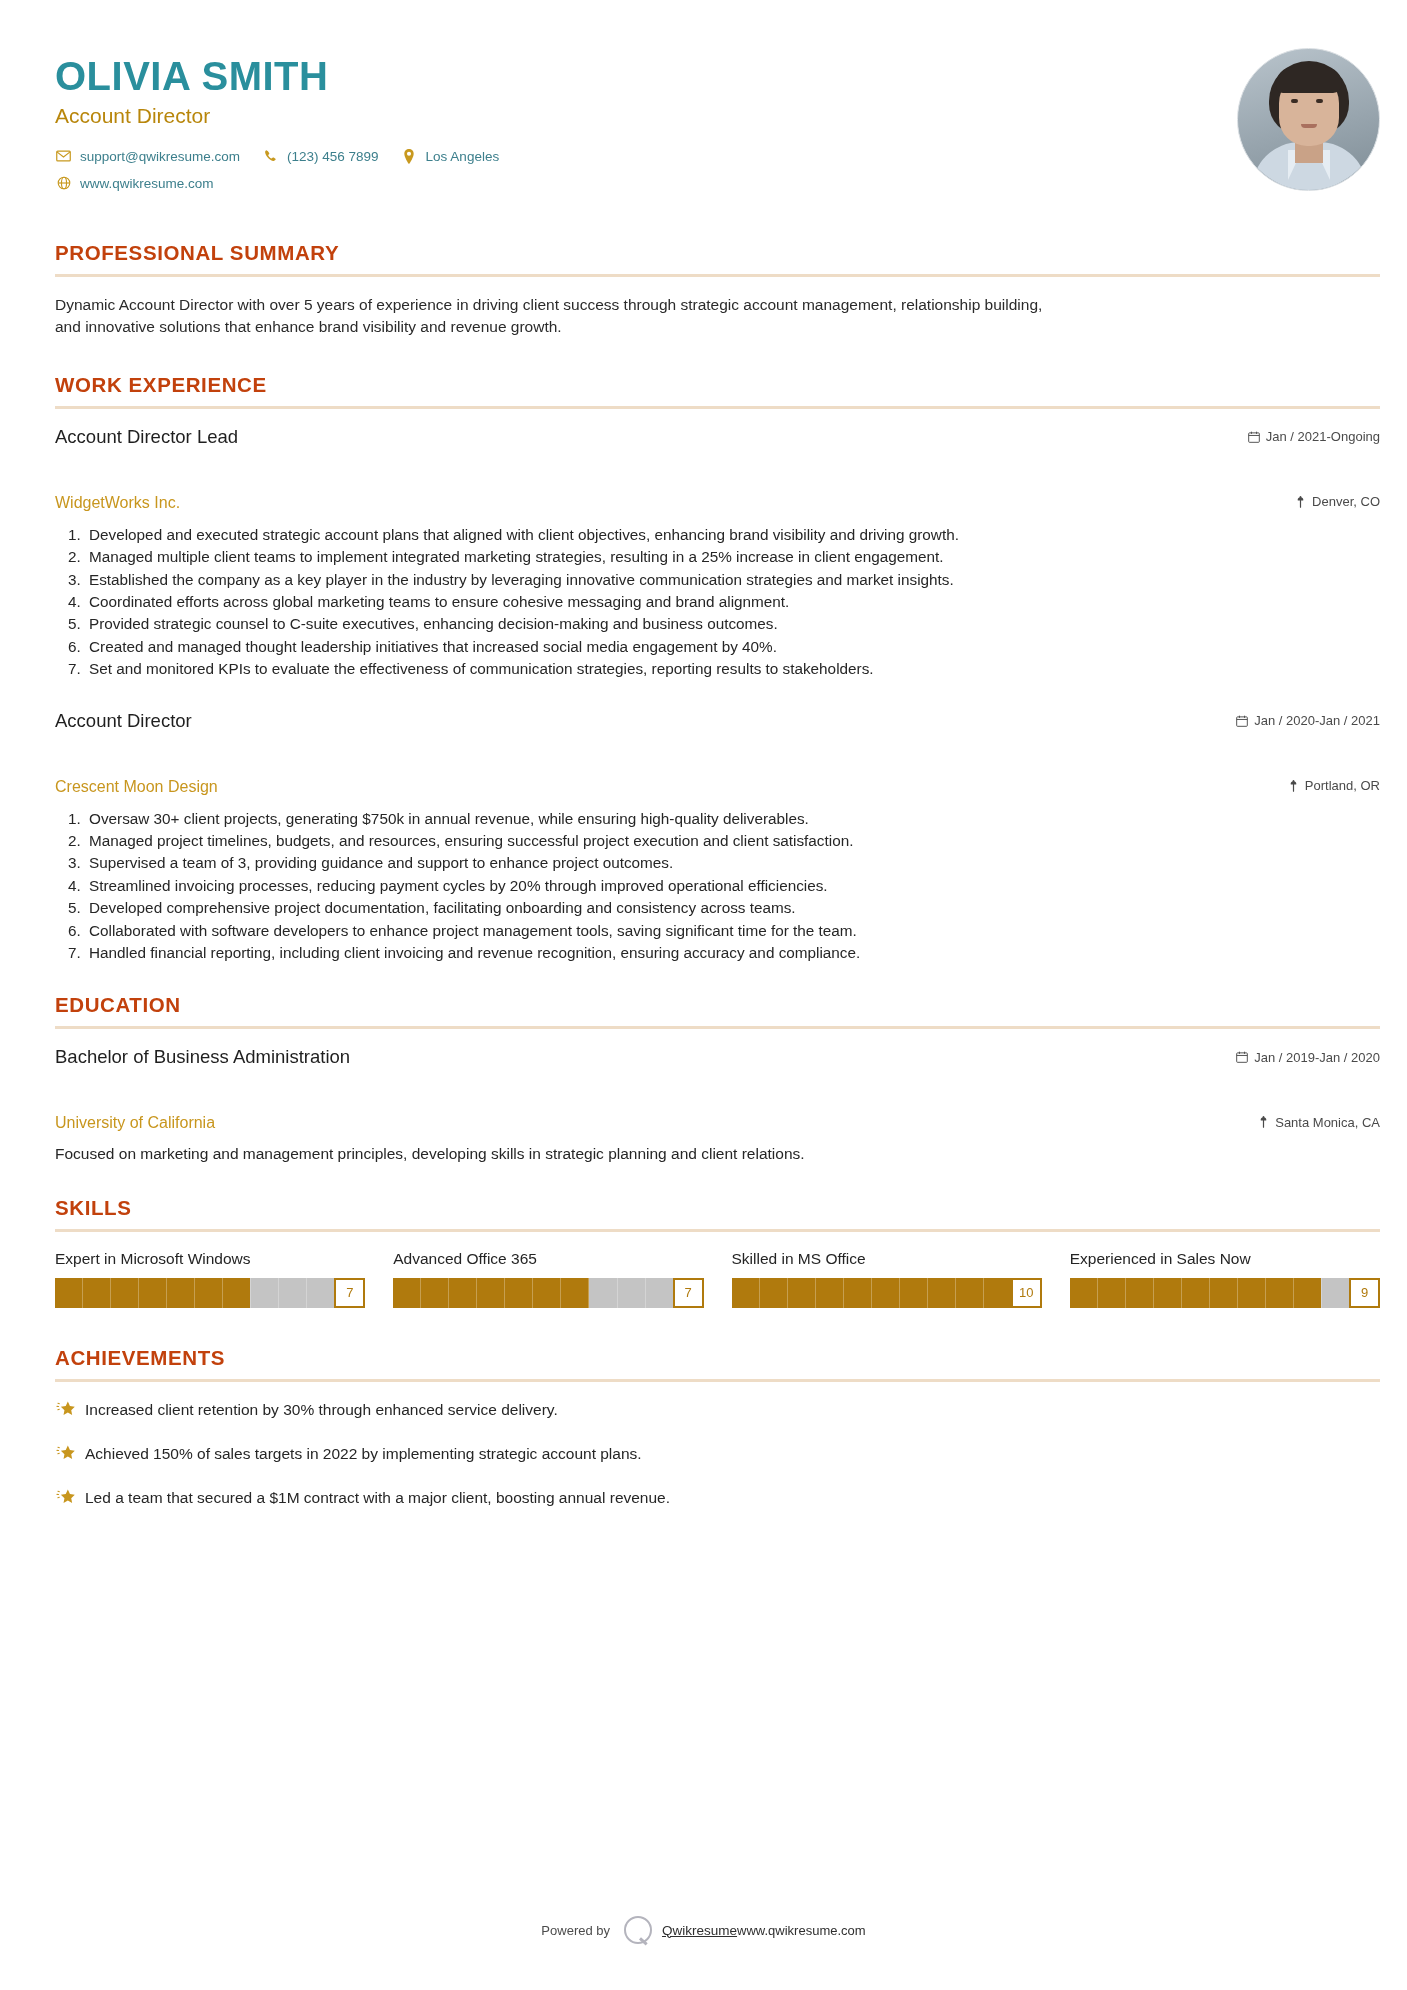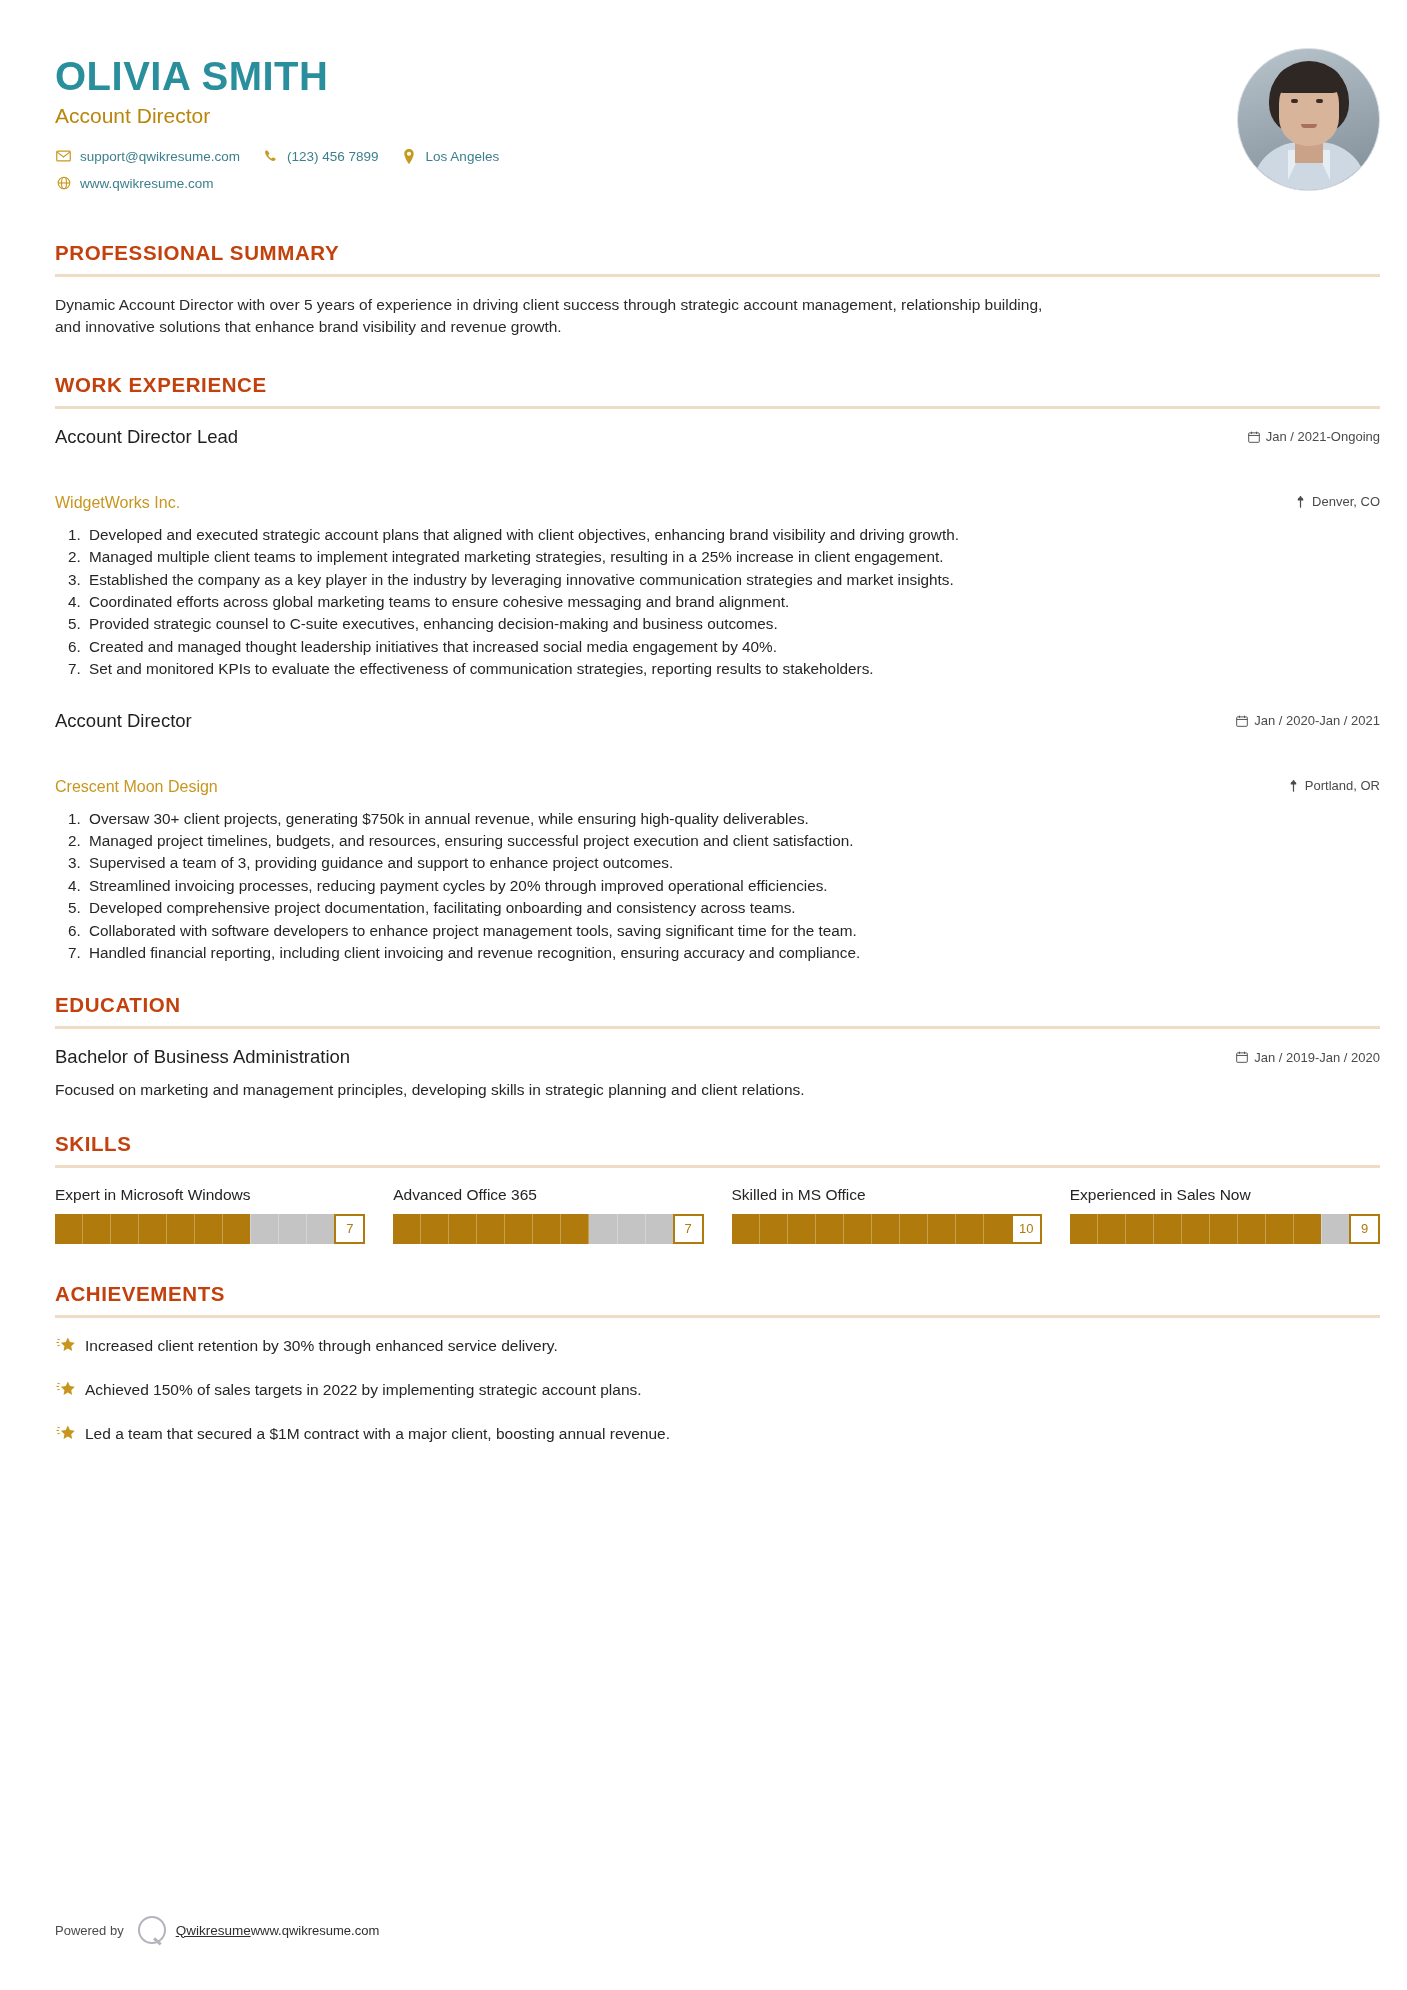--- a/index.html
+++ b/index.html
@@ -308,21 +308,21 @@
     line-height: 1.4;
   }
 
   
   .footer {
     position: absolute;
     left: 55px;
     right: 55px;
     bottom: 46px;
     display: flex;
-    justify-content: flex-start;
+    justify-content: center;
     align-items: center;
   }
   .footer-left {
     display: flex;
     align-items: center;
     font-size: 13px;
     color: #4c4c4c;
   }
   .footer-logo {
     width: 28px; height: 28px;
@@ -513,20 +513,31 @@
         <div class="entry-meta">
           <span class="ico">
             <svg width="12" height="12" viewBox="0 0 14 14" fill="none" stroke="currentColor" stroke-width="1.1">
               <rect x="0.8" y="2.2" width="12.4" height="11" rx="1"></rect>
               <path d="M0.8 5.2h12.4M4 0.8v2.6M10 0.8v2.6"></path>
             </svg>
           </span>
           <span>Jan / 2019-Jan / 2020</span>
         </div>
       </div>
+      <div class="entry-sub">
+        <div class="entry-org">University of California</div>
+        <div class="entry-meta">
+          <span class="ico">
+            <svg width="11" height="12" viewBox="0 0 12 14" fill="currentColor">
+              <path d="M6 0a1 1 0 0 0-1 1v.4C3.6 1.9 2.7 3.1 2.7 4.6c0 .4.3.7.7.7h1.9V13a.7.7 0 0 0 1.4 0V5.3h1.9c.4 0 .7-.3.7-.7 0-1.5-.9-2.7-2.3-3.2V1a1 1 0 0 0-1-1z"></path>
+            </svg>
+          </span>
+          <span>Santa Monica, CA</span>
+        </div>
+      </div>
       <div class="entry-desc">Focused on marketing and management principles, developing skills in strategic planning and client relations.</div>
     </div>
   </div>
 
   <div class="section">
     <div class="section-title">SKILLS</div>
     <div class="section-rule"></div>
 
     <div class="skills-grid">
       <div class="skill">

